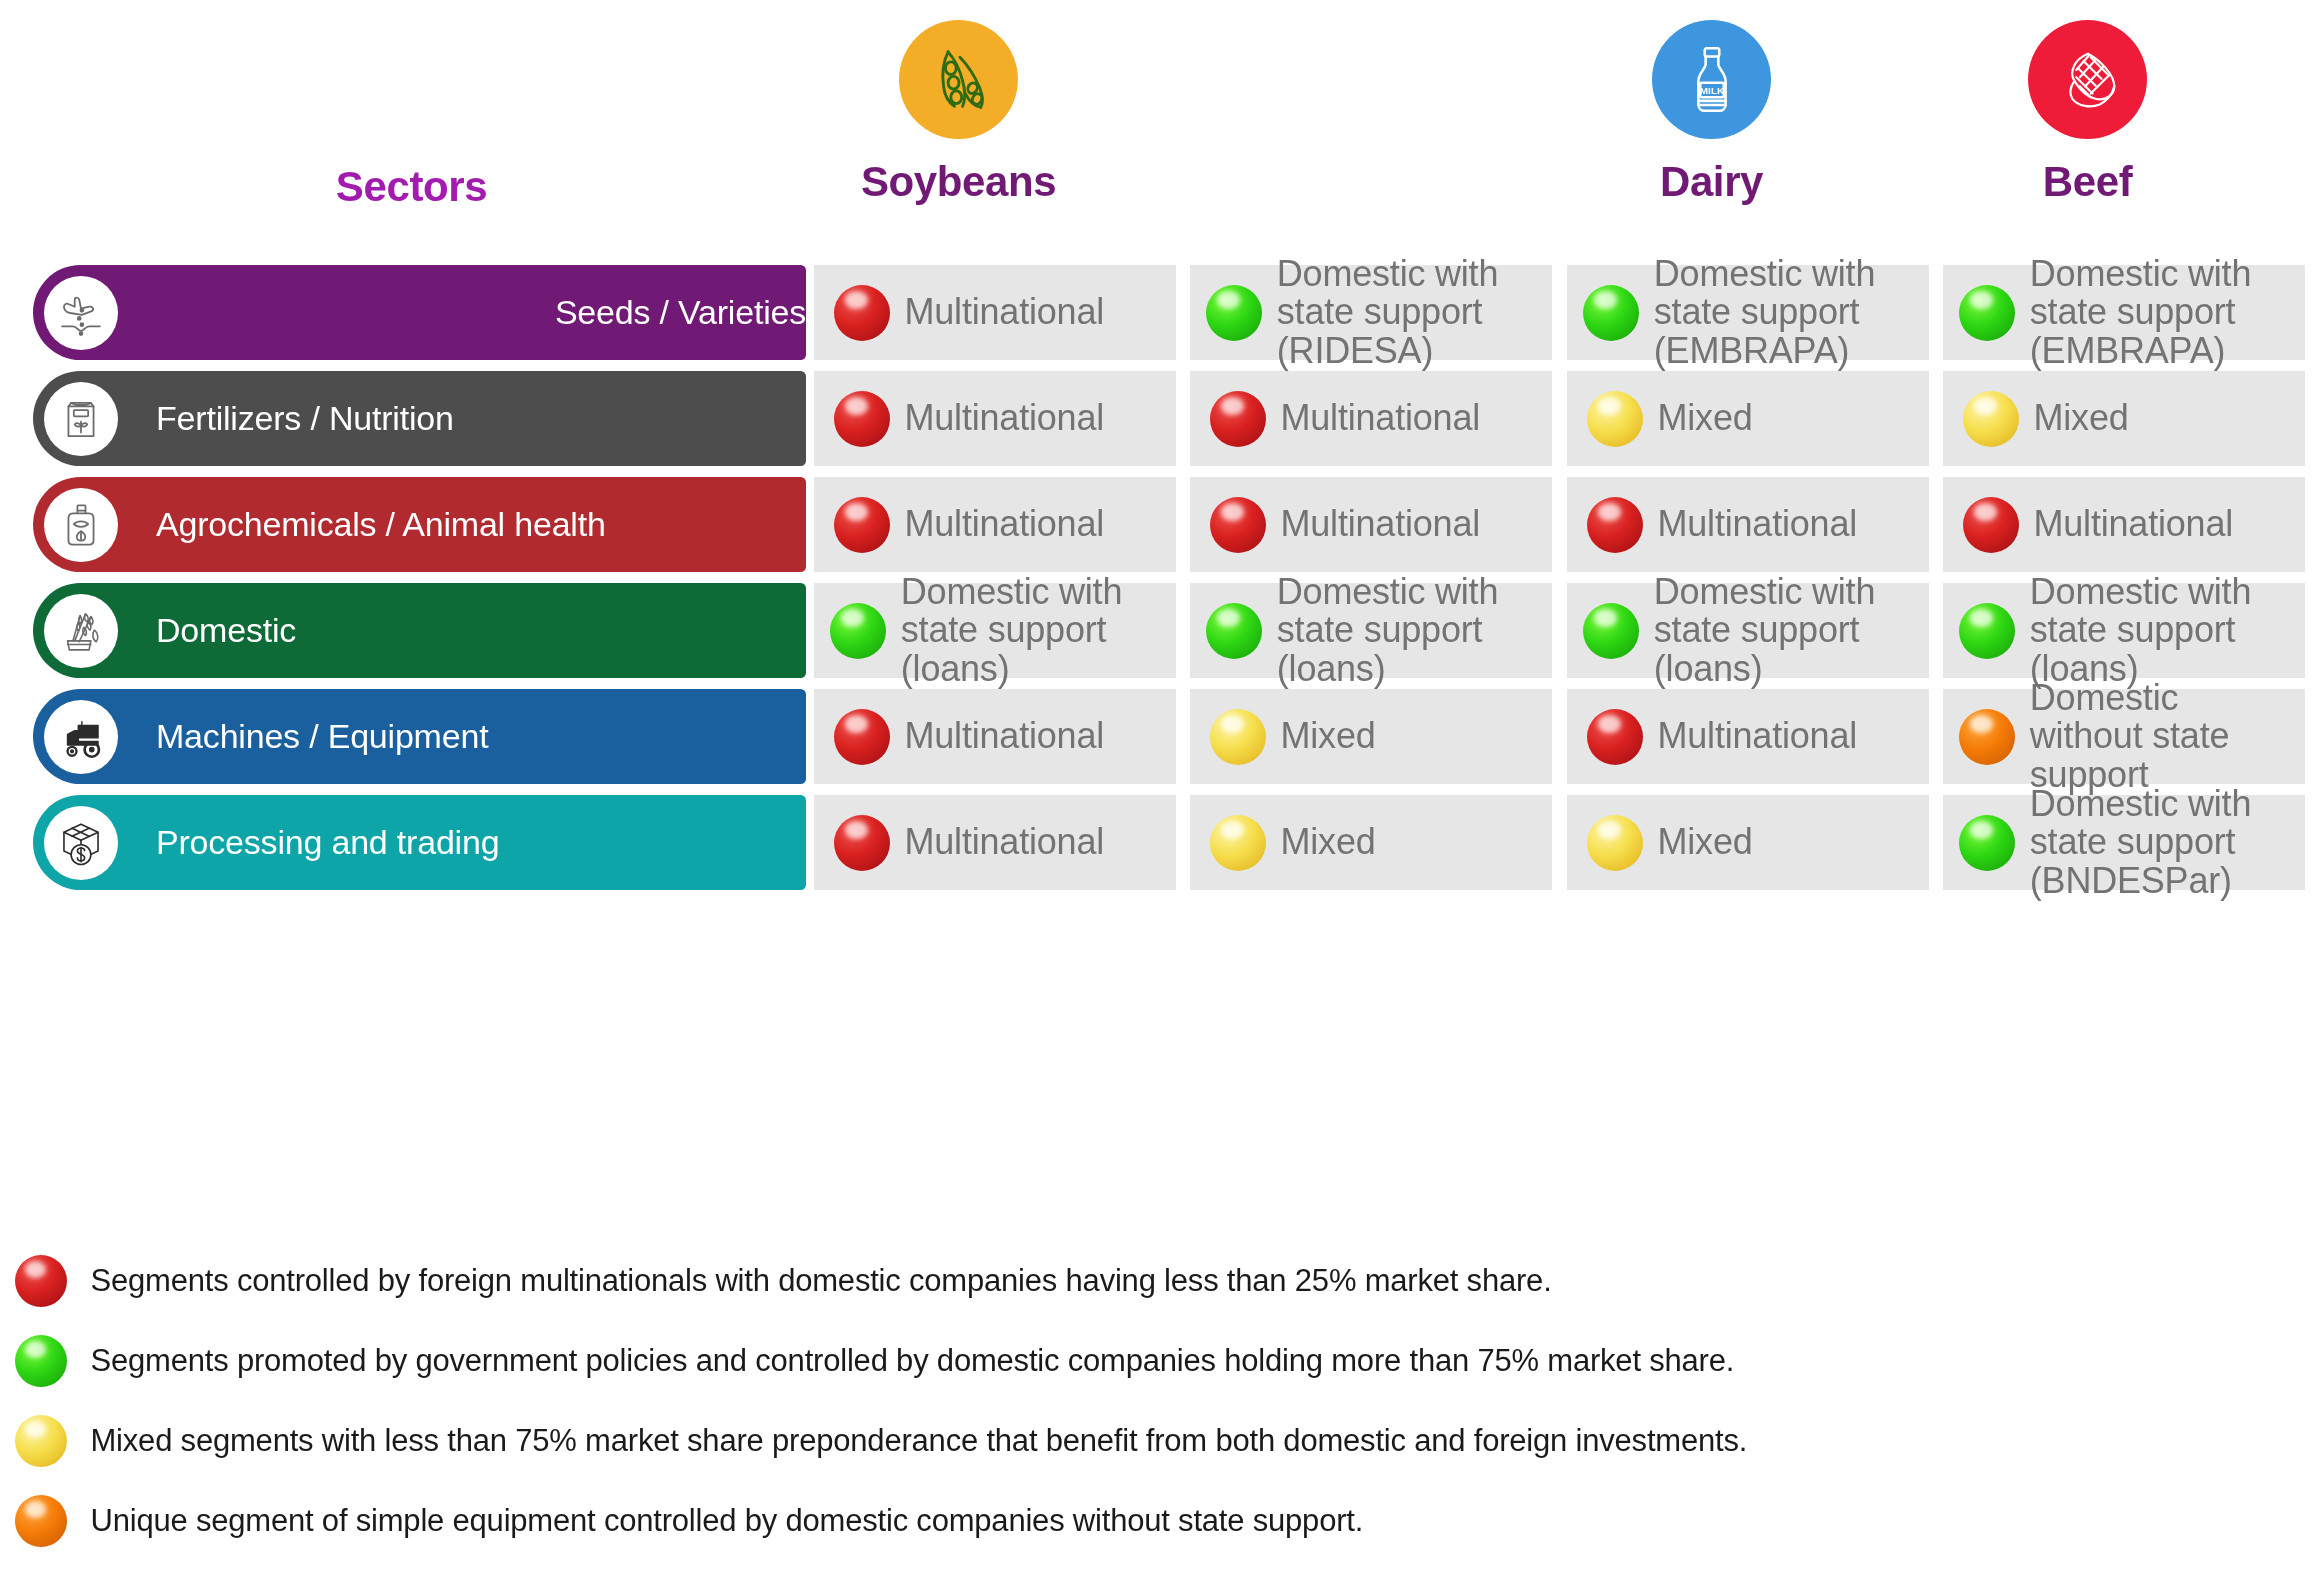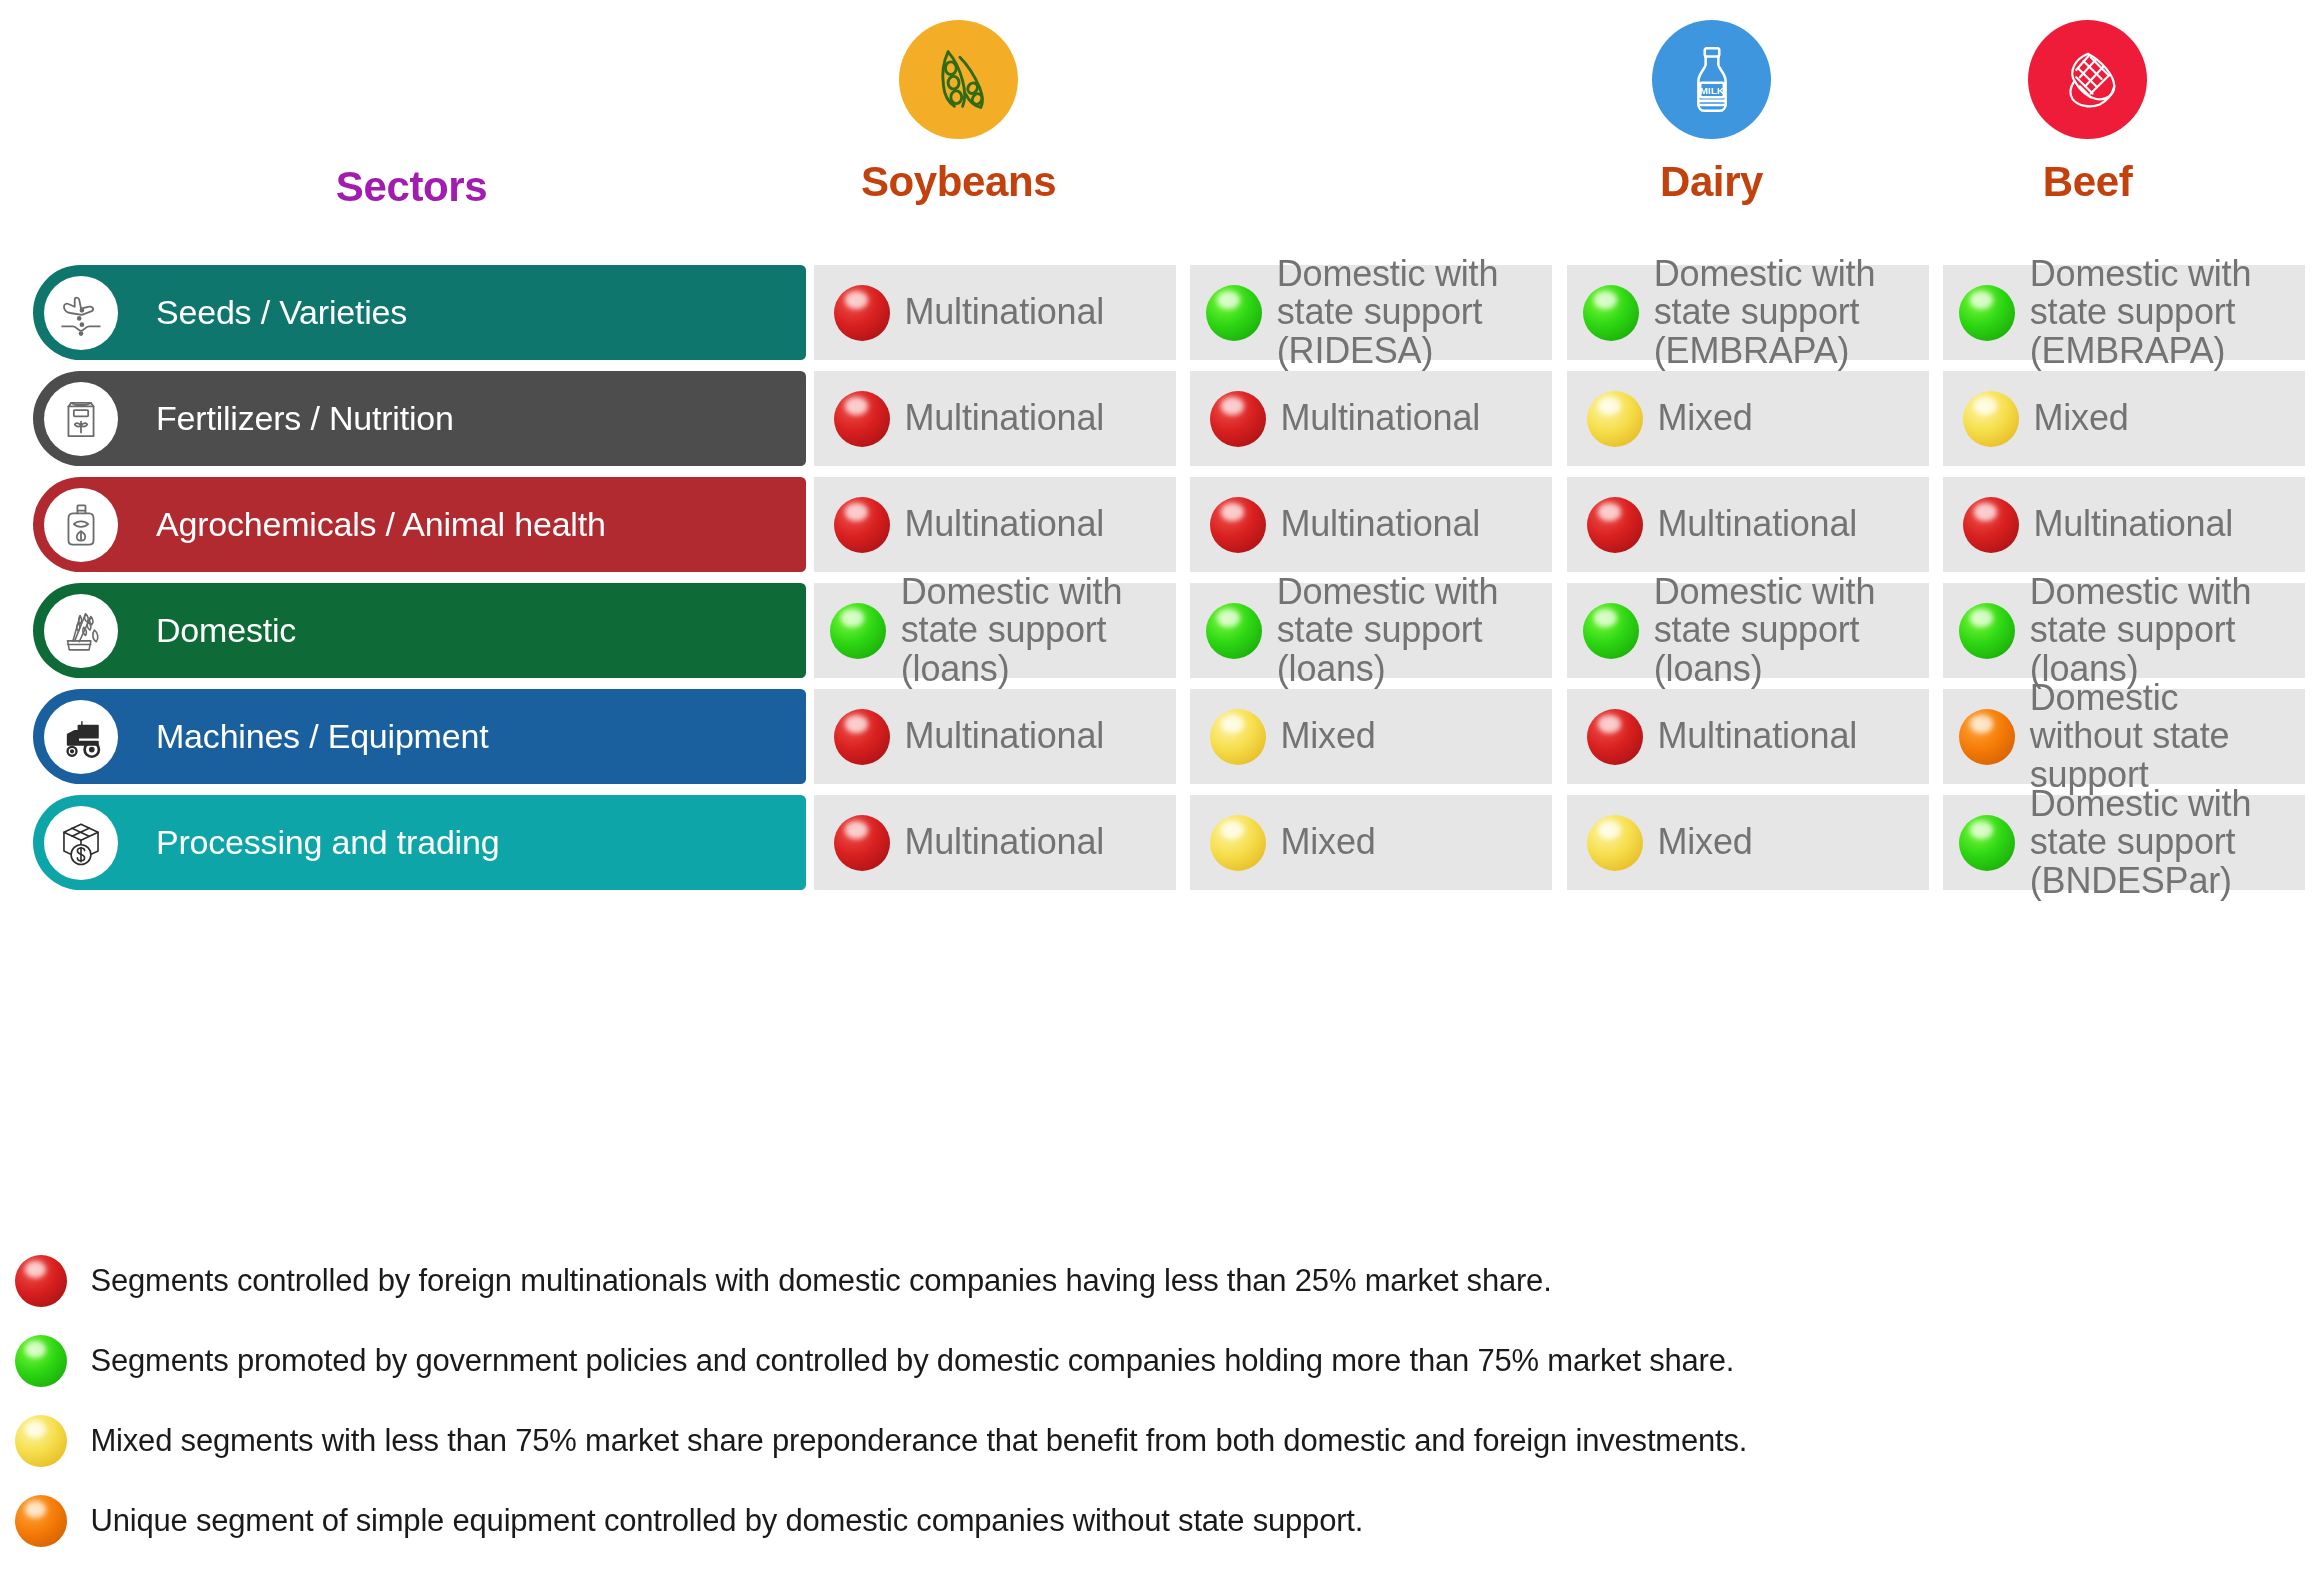--- a/index.html
+++ b/index.html
@@ -63,21 +63,21 @@
     align-items: center;
     justify-content: center;
   }
 
   .head-icon svg { display: block; }
 
   .head-label {
     margin-top: 18px;
     font-size: 42px;
     font-weight: bold;
-    color: #c2410c;
+    color: #701a75;
     letter-spacing: -0.4px;
     line-height: 1;
   }
 
   
   .grid {
     position: absolute;
     left: 0;
     top: 265px;
     width: 2316px;
@@ -283,21 +283,21 @@
         </div>
       </div>
       <div class="head-label">Beef</div>
     </div>
 
   </div>
 
   <div class="grid">
 
     <div class="row">
-      <div class="sector-pill" style="background:#0f766e;">
+      <div class="sector-pill" style="background:#701a75;justify-content:space-between;">
         <div class="sector-icon">
           <svg width="52" height="52" viewBox="0 0 58 58">
             <g fill="none" stroke="#6b6b6b" stroke-width="2" stroke-linecap="round" stroke-linejoin="round">
               <path d="M10 22 C10 19 13 18 15 19 L22 22 L22 14 C22 11 26 11 27 14 L29 24 L38 22 C42 21 44 25 41 27 L30 31 L17 29 C12 28 10 25 10 22 Z"></path>
               <circle cx="30" cy="26" r="1.6" fill="#6b6b6b"></circle>
               <circle cx="27" cy="35" r="1.6" fill="#6b6b6b"></circle>
               <circle cx="30" cy="42" r="1.6" fill="#6b6b6b"></circle>
               <path d="M8 44 L20 44 C24 44 26 49 29 49 C32 49 34 44 38 44 L50 44"></path>
               <circle cx="29" cy="52" r="1.6" fill="#6b6b6b"></circle>
             </g>

